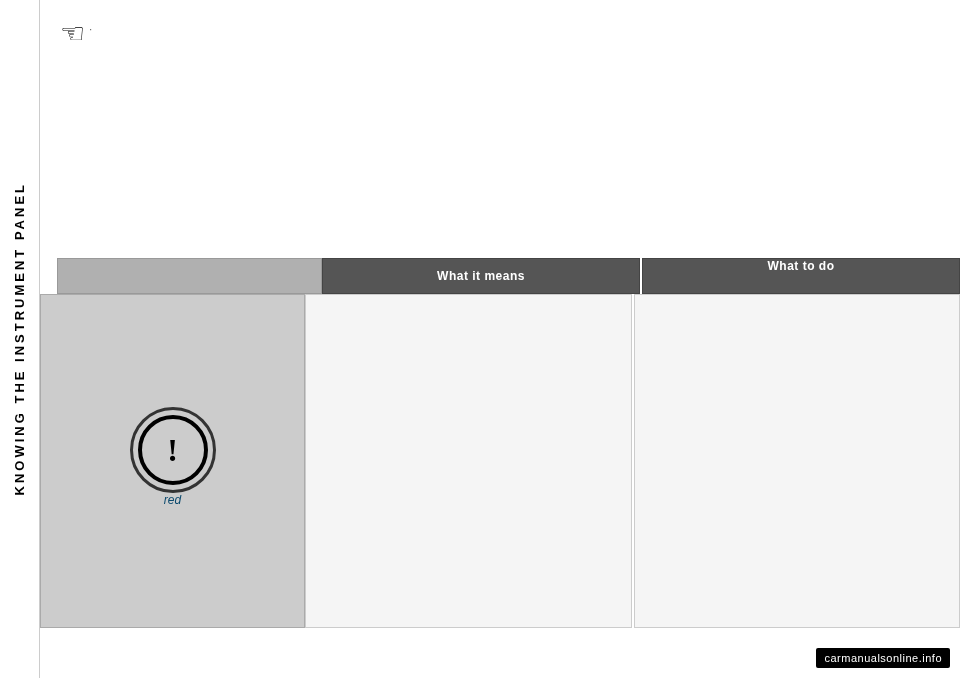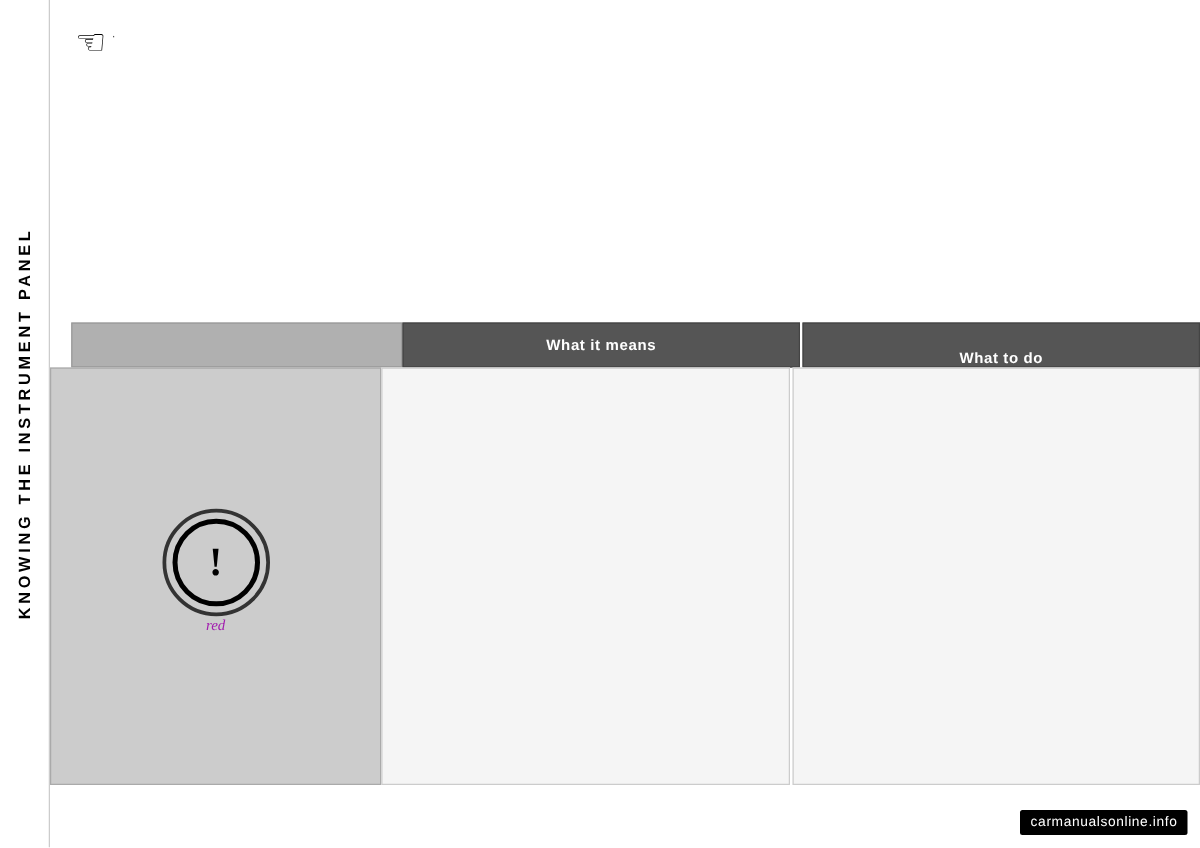--- a/index.html
+++ b/index.html
@@ -104,21 +104,21 @@
       font-size: 12px;
       font-weight: bold;
       letter-spacing: 0.5px;
     }
 
     .col-todo {
       flex: 1;
       background: #555555;
       border: 1px solid #444;
       display: flex;
-      align-items: flex-end;
+      align-items: flex-start;
       justify-content: center;
       margin-left: 2px;
     }
 
     .col-todo span {
       color: #ffffff;
       font-size: 12px;
       font-weight: bold;
       letter-spacing: 0.5px;
     }
@@ -166,23 +166,22 @@
 
     .warning-icon .exclaim {
       font-size: 32px;
       font-weight: bold;
       color: #000;
       font-family: serif;
     }
 
     .icon-label {
       font-size: 12px;
-      color: #a21caf;
+      color: #0c4a6e;
       font-style: italic;
-      font-family: Liberation Serif, serif;
     }
 
     .content-cell {
       flex: 1;
       background: #f5f5f5;
       border: 1px solid #ccc;
       padding: 16px;
     }
 
     .content-cell-right {

